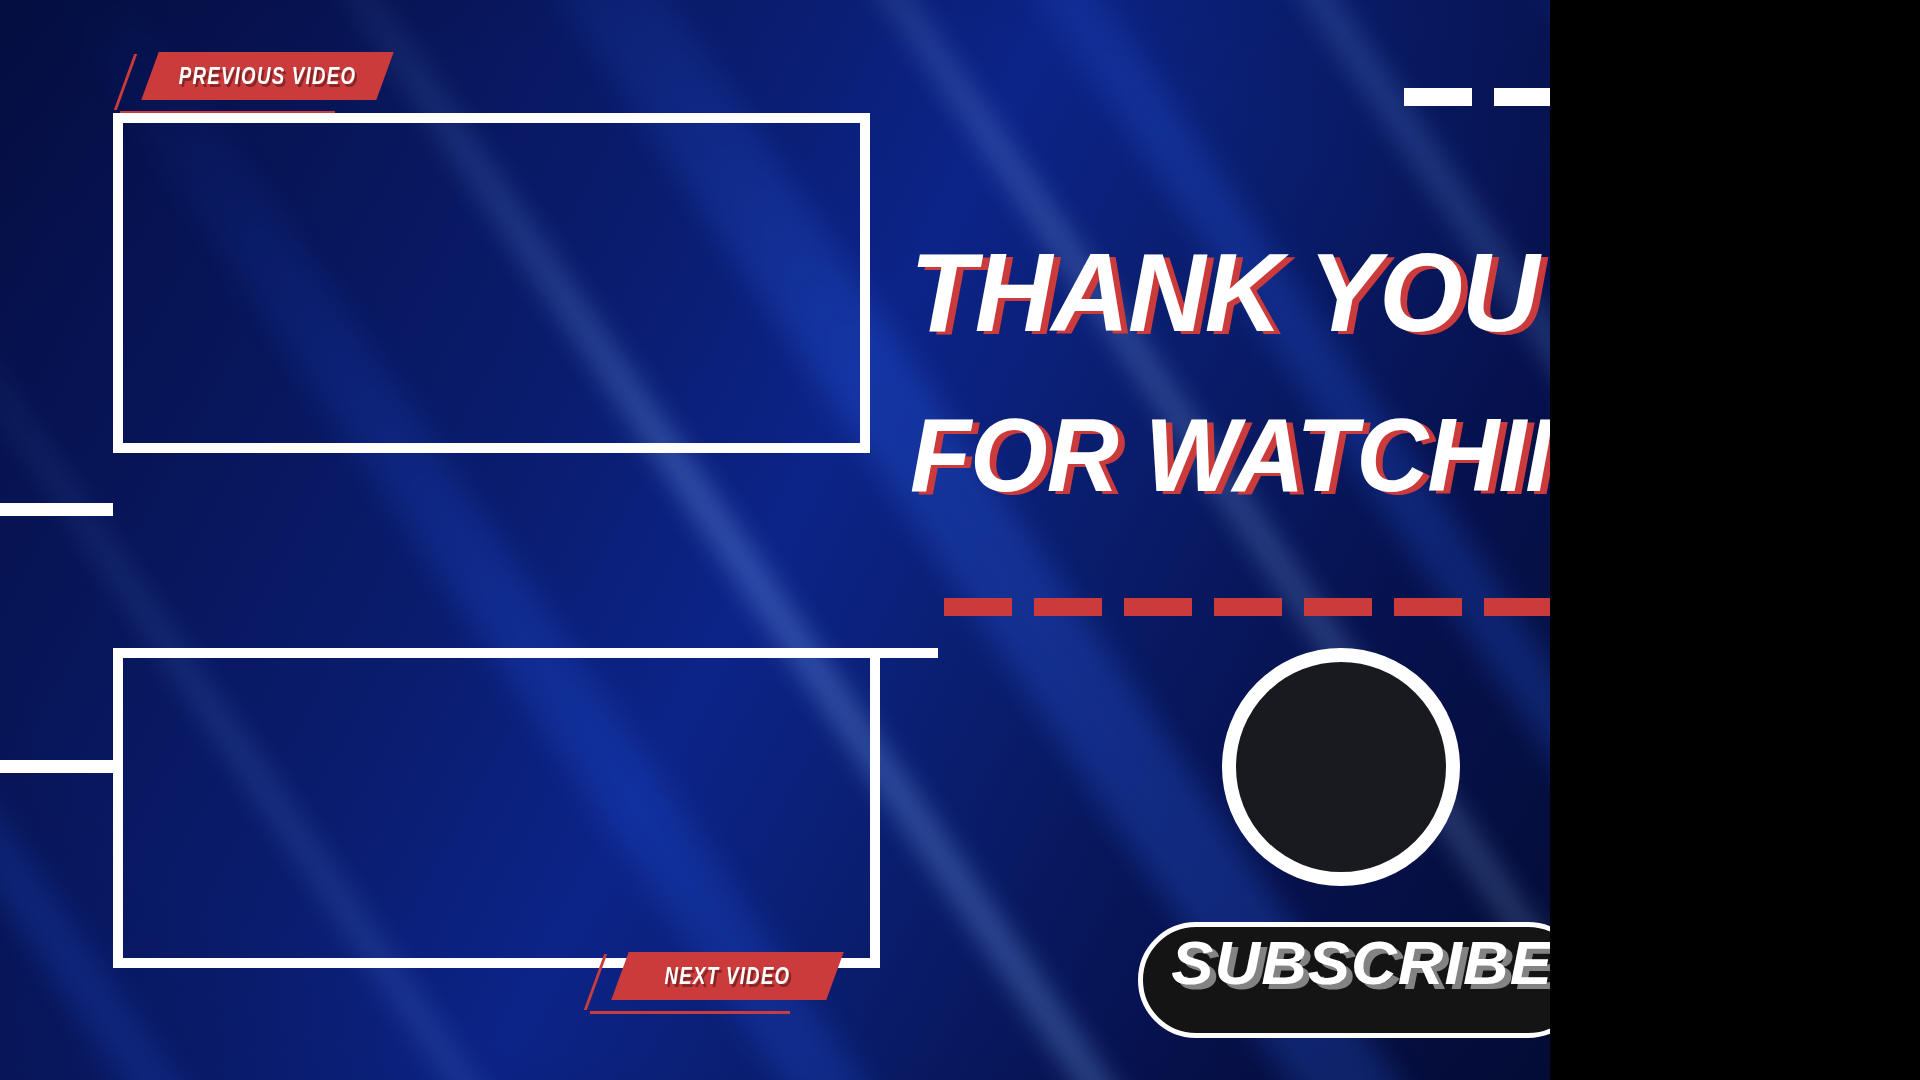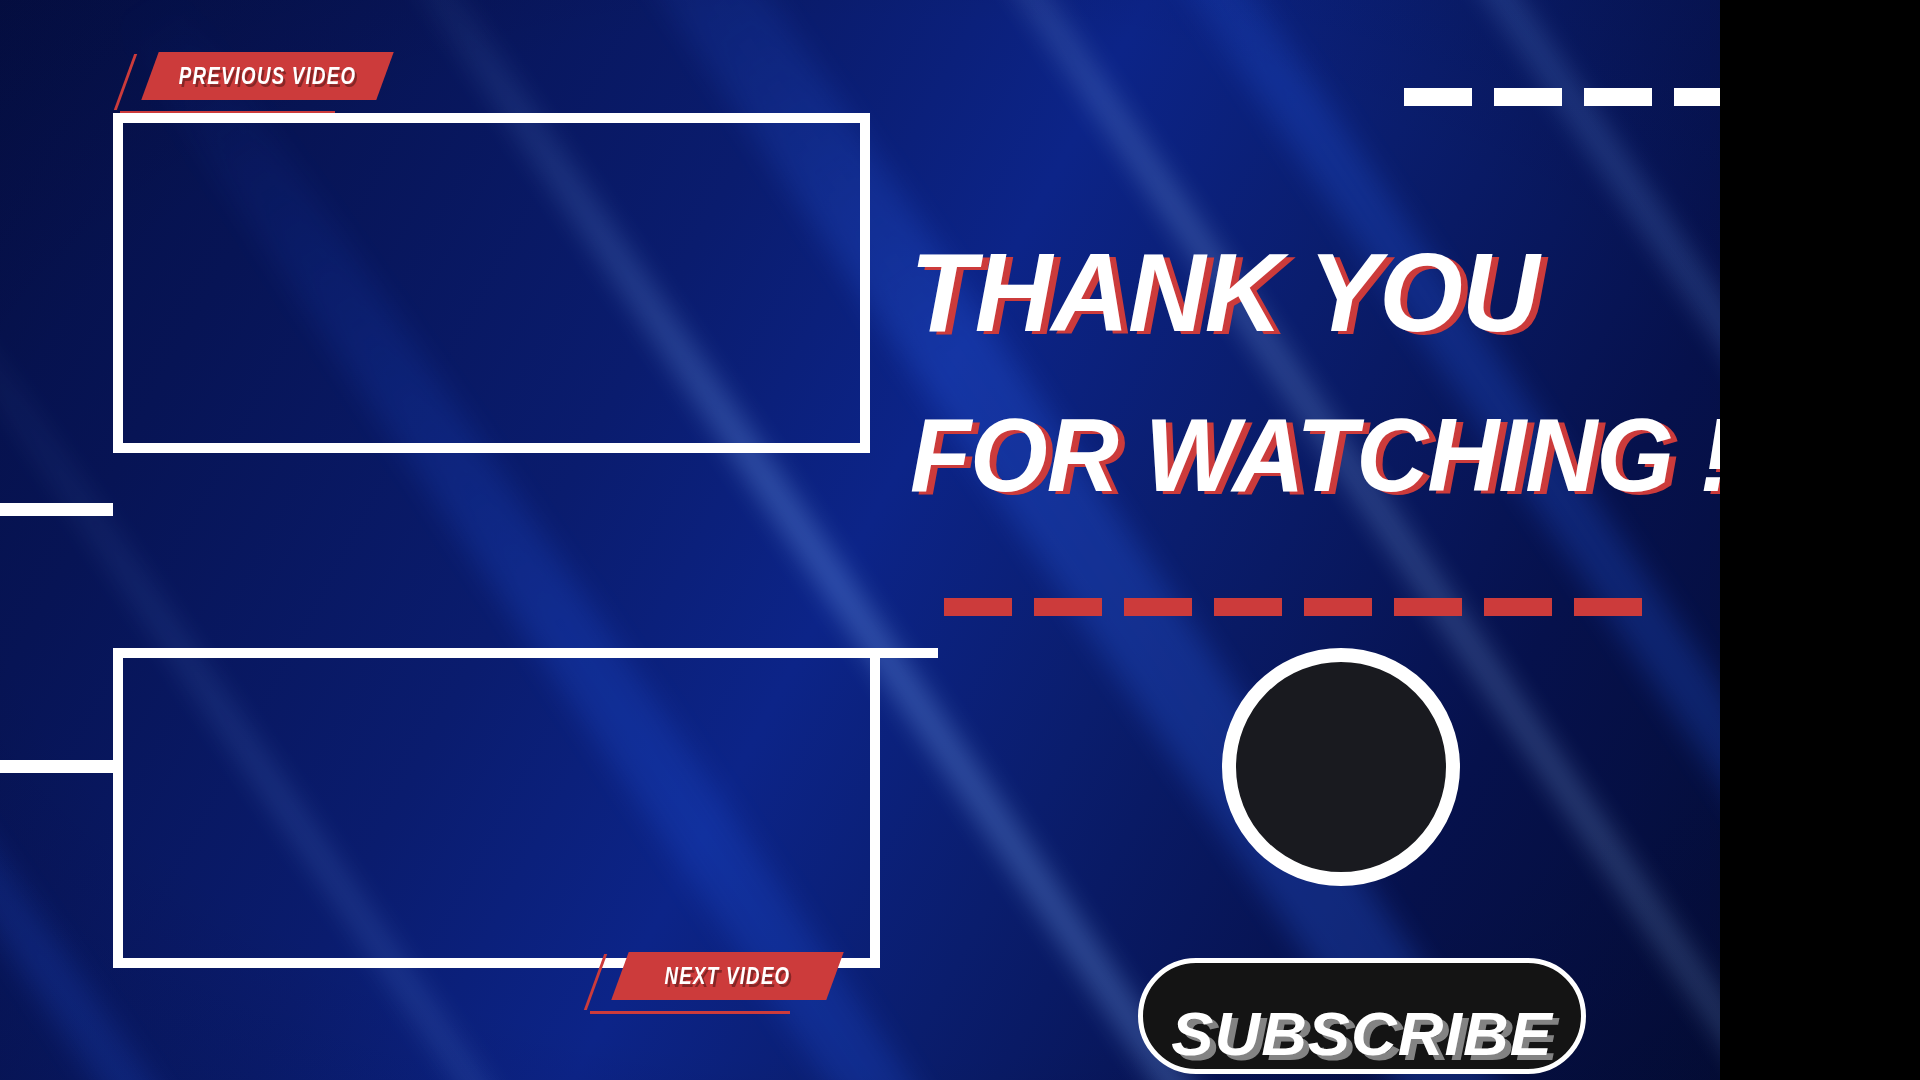--- a/index.html
+++ b/index.html
@@ -1,21 +1,21 @@
 <!DOCTYPE html>
 <html><head>
 <meta charset="utf-8">
 <title>YouTube End Screen</title>
 <style>
   html,body{margin:0;padding:0;background:#000;}
   *{box-sizing:border-box;}
 
   .stage{
     position:relative;
-    width:1720px;height:1080px;
+    width:1550px;height:1080px;
     overflow:hidden;
     font-family:"Liberation Sans", sans-serif;
     background:#061253;
   }
   .bg-base2{
     position:absolute;inset:0;
     background:linear-gradient(118deg,#050f45 0%,#071455 16%,#0a1c6e 36%,#0c2488 50%,#0a1d6d 64%,#06114c 82%,#040d38 100%);
   }
   .streaks{position:absolute;inset:-30%;transform:rotate(-34deg);pointer-events:none;}
   .streak{position:absolute;top:0;height:200%;filter:blur(14px);opacity:.85;}
@@ -118,23 +118,22 @@
     border:14px solid #ffffff;
   }
 
   
   .subscribe{
     position:absolute;left:1138px;top:922px;
     width:448px;height:116px;
     border-radius:58px;
     background:#141414;
     border:5px solid #ffffff;
-    display:flex;align-items:flex-end;justify-content:center;
+    display:flex;align-items:flex-start;justify-content:center;
     cursor:pointer;
-    margin-top:36px;
   }
   .subscribe .slabel{
     font-size:62px;font-weight:700;font-style:italic;
     color:#ffffff;letter-spacing:1px;
     transform:scaleX(1.02);
     text-shadow:6px 5px 0 rgba(150,150,150,.85);
     white-space:nowrap;
   }
 </style>
 </head>

